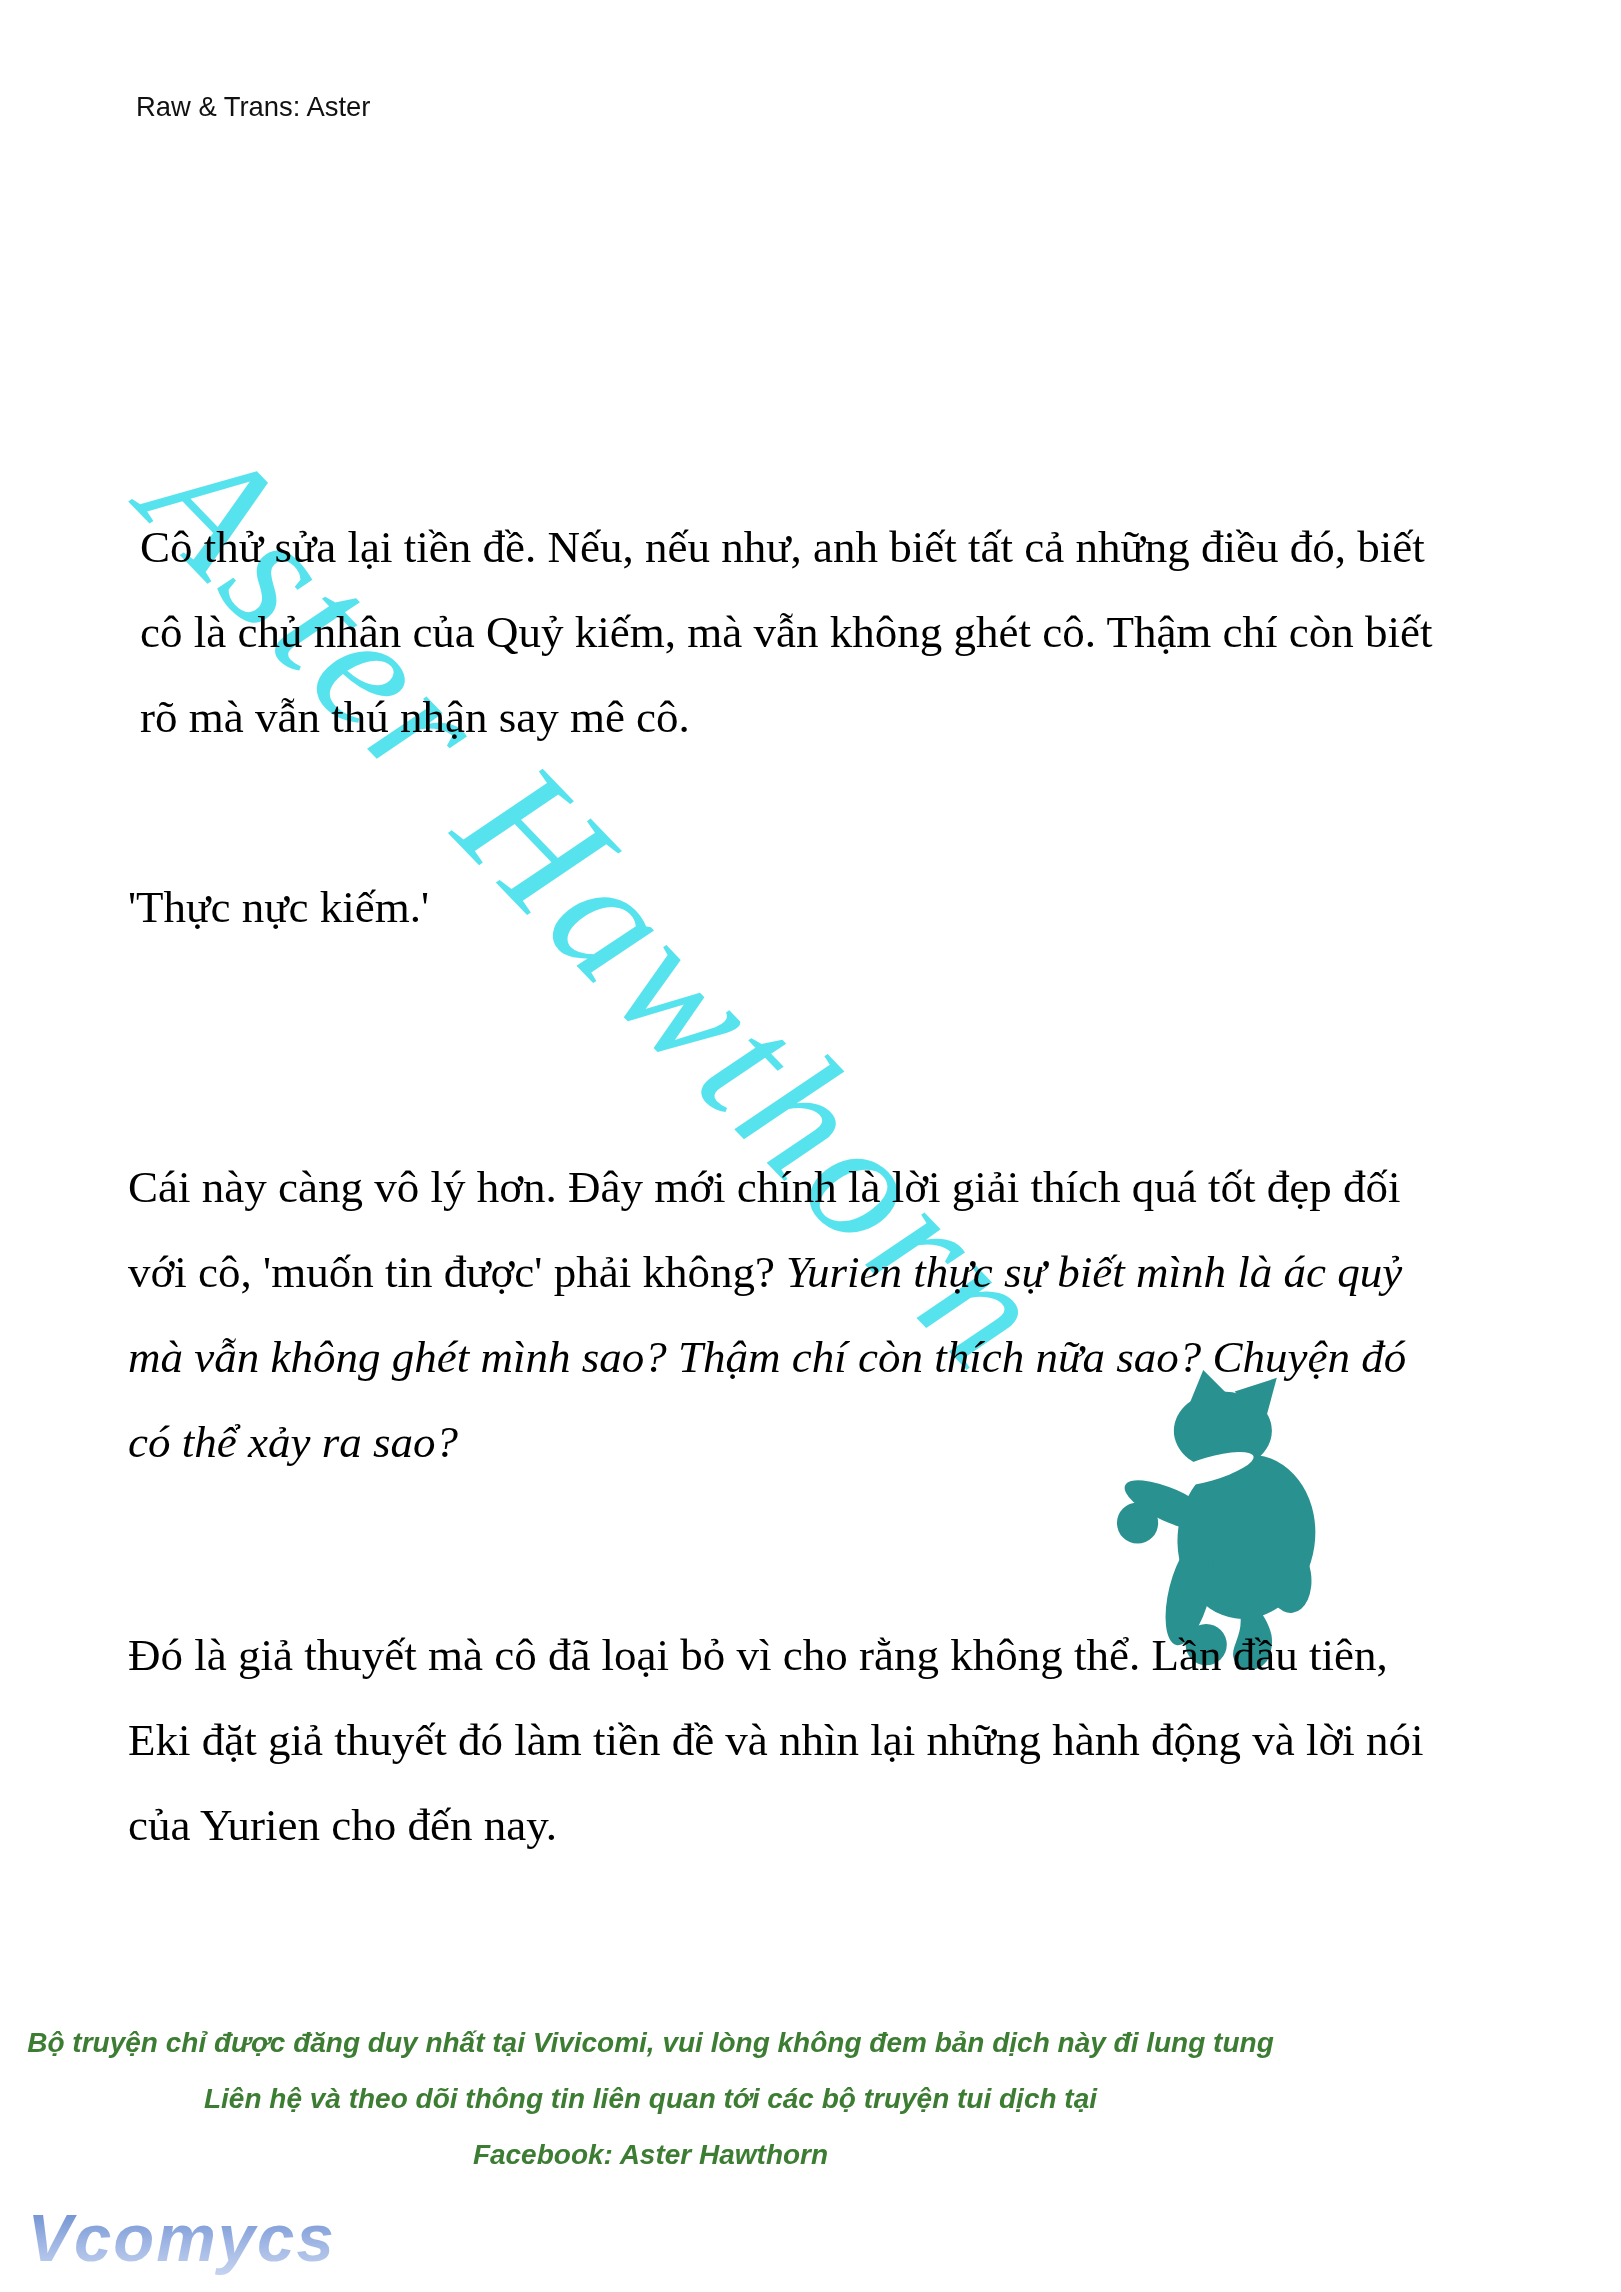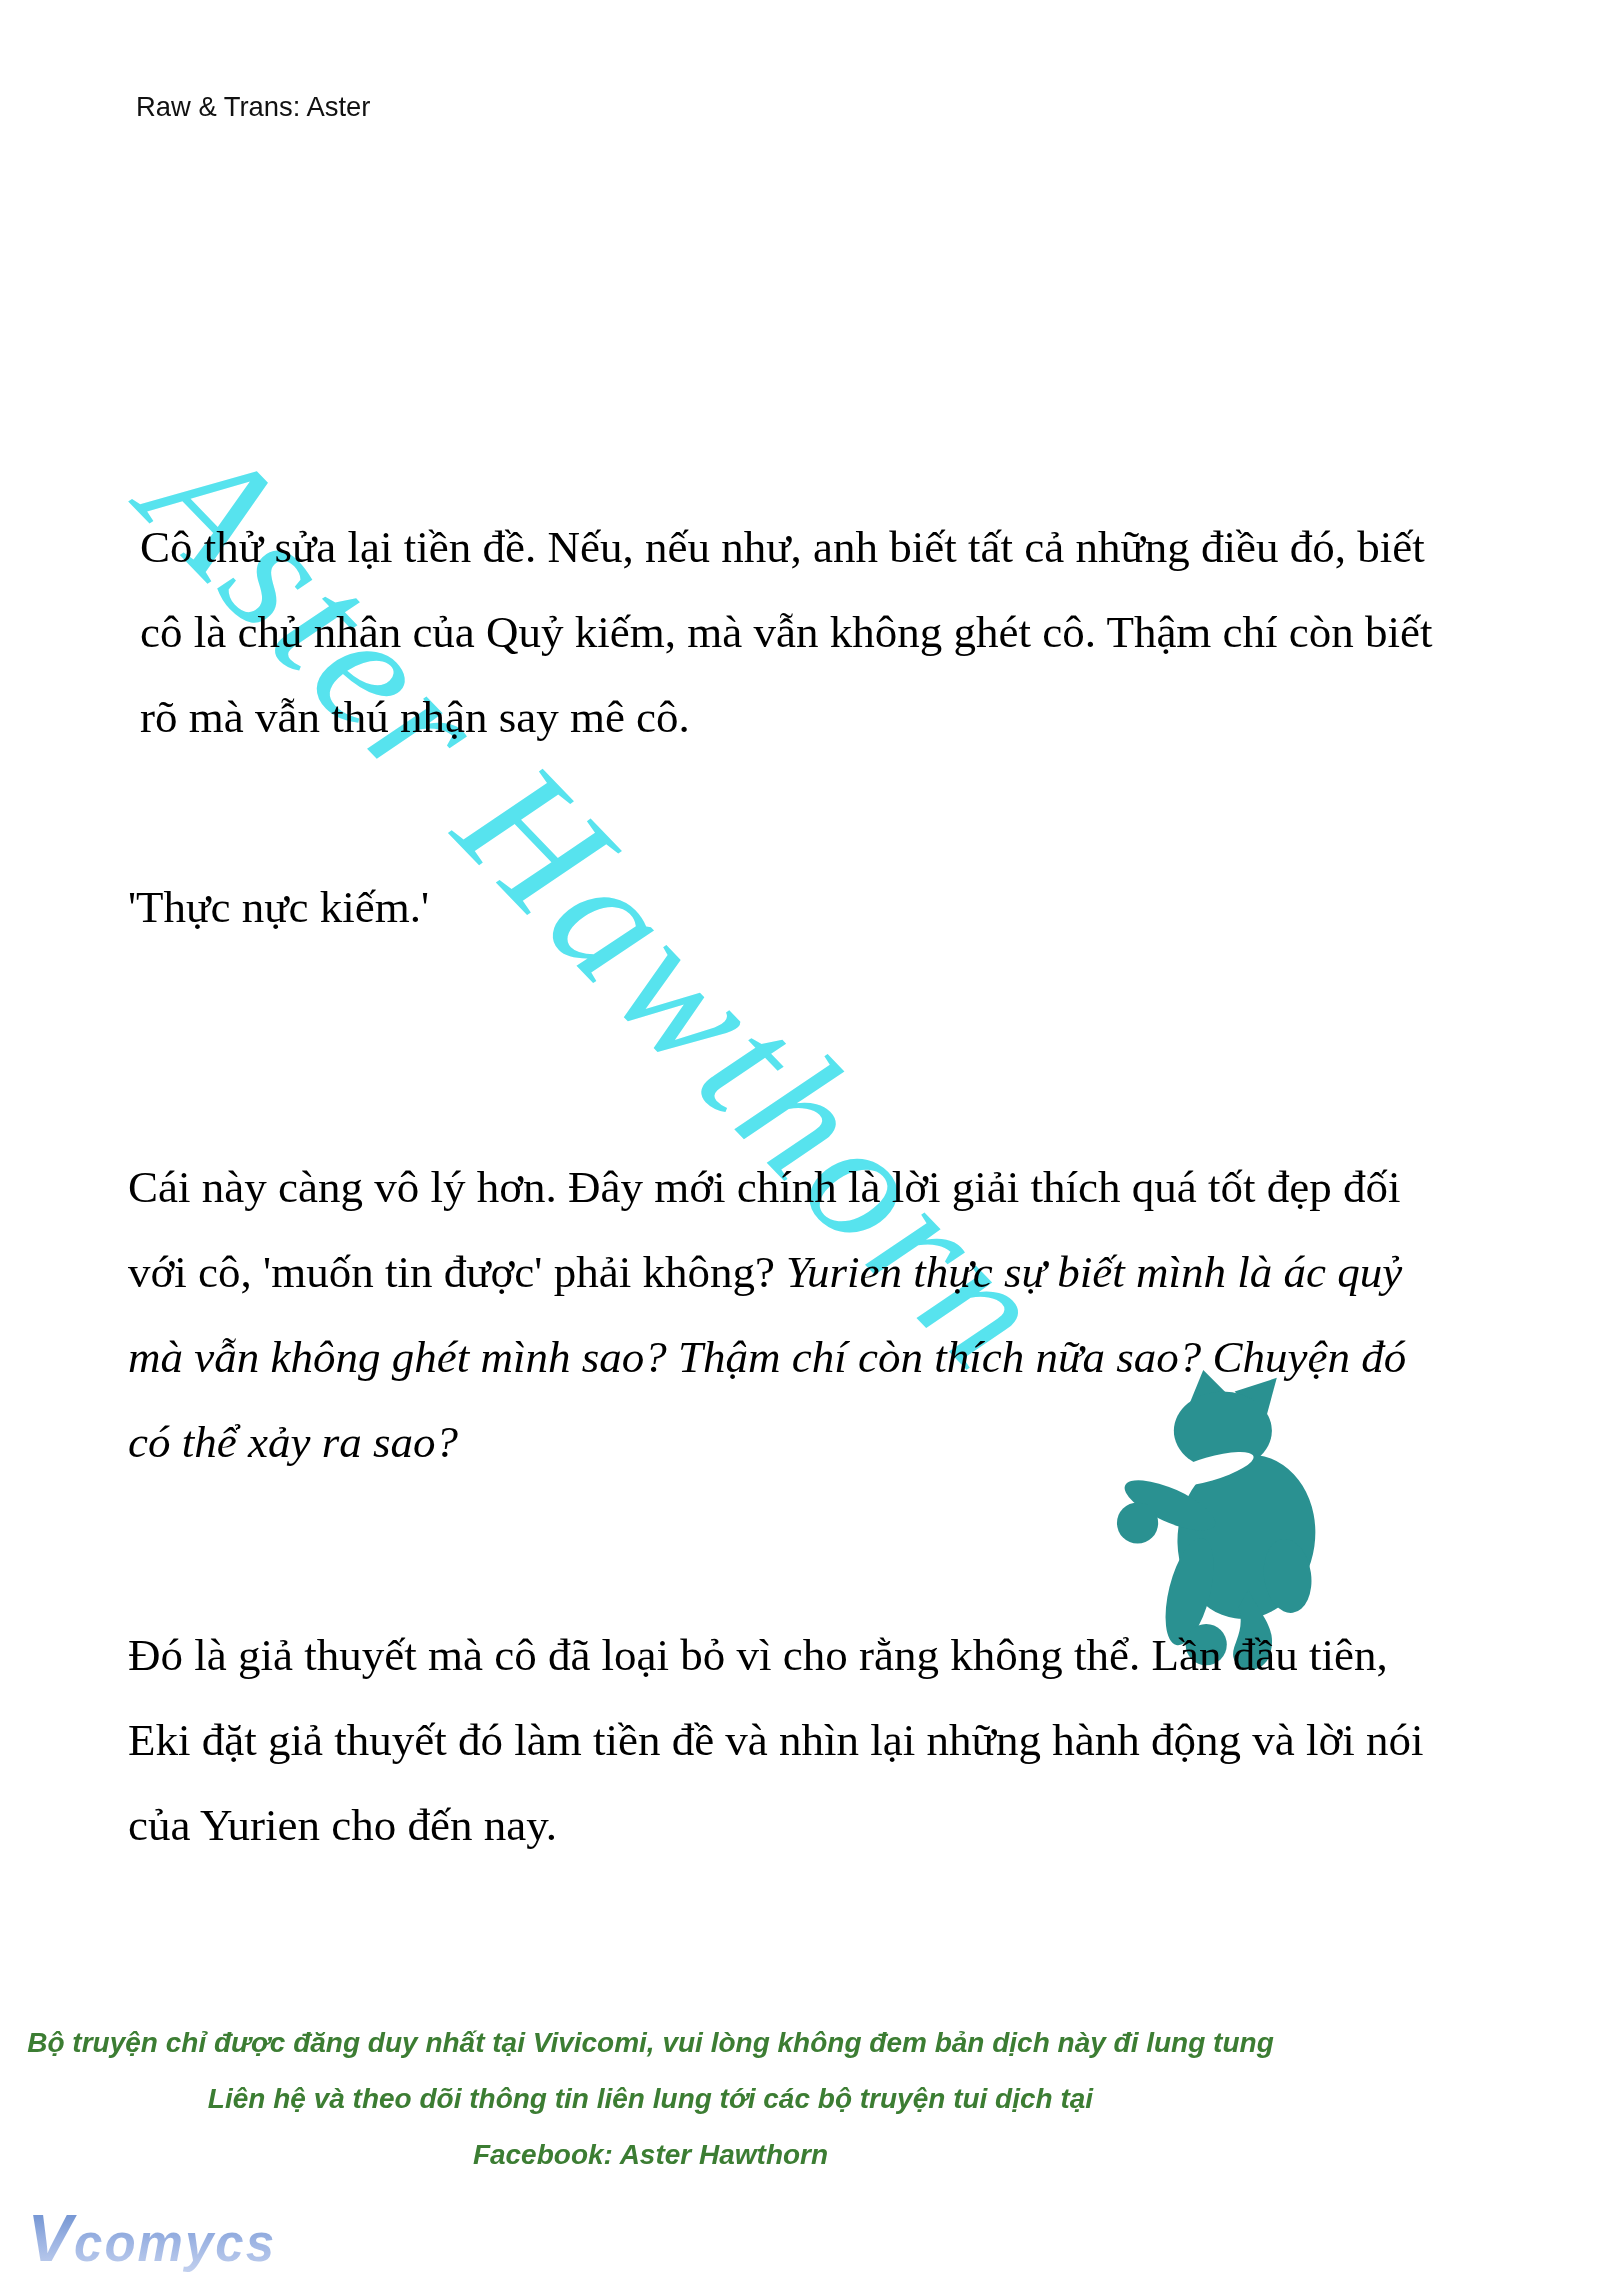--- a/index.html
+++ b/index.html
@@ -100,21 +100,21 @@
     letter-spacing: 2px;
     color: #7e9cd8;
     background: linear-gradient(180deg, var(--logo_start, #5f86cb) 0%, #9db4e3 55%, var(--logo_end, #c7d4f0) 100%);
     -webkit-background-clip: text;
     background-clip: text;
     -webkit-text-fill-color: transparent;
     z-index: 3;
     white-space: nowrap;
   }
   .logo .initial { font-size: 67px; }
-  .logo .rest   { font-size: 51px; }
+  .logo .rest   { font-size: 67px; }
 </style>
 </head>
 <body>
 
 <div class="page">
 
   <div class="watermark">Aster Hawthorn</div>
 
   <svg class="cat" viewBox="0 0 207 316" aria-hidden="true">
 
@@ -144,20 +144,20 @@
   <p class="para p2">Cô thử sửa lại tiền đề. Nếu, nếu như, anh biết tất cả những điều đó, biết cô là chủ nhân của Quỷ kiếm, mà vẫn không ghét cô. Thậm chí còn biết rõ mà vẫn thú nhận say mê cô.</p>
 
   <p class="para p3">'Thực nực kiếm.'</p>
 
   <p class="para p4"><span>Cái này càng vô lý hơn. Đây mới chính là lời giải thích quá tốt đẹp đối với cô, 'muốn tin được' phải không? </span><span class="italic-seg">Yurien thực sự biết mình là ác quỷ mà vẫn không ghét mình sao? Thậm chí còn thích nữa sao? Chuyện đó có thể xảy ra sao?</span></p>
 
   <p class="para p5">Đó là giả thuyết mà cô đã loại bỏ vì cho rằng không thể. Lần đầu tiên, Eki đặt giả thuyết đó làm tiền đề và nhìn lại những hành động và lời nói của Yurien cho đến nay.</p>
 
   <div class="footer-note">
     <div>Bộ truyện chỉ được đăng duy nhất tại Vivicomi, vui lòng không đem bản dịch này đi lung tung</div>
-    <div>Liên hệ và theo dõi thông tin liên lung tới các bộ truyện tui dịch tại</div>
+    <div>Liên hệ và theo dõi thông tin liên quan tới các bộ truyện tui dịch tại</div>
     <div>Facebook: Aster Hawthorn</div>
   </div>
 
   <div class="logo"><span class="initial">V</span><span class="rest">comycs</span></div>
 
 </div>
 
 
 </body></html>

